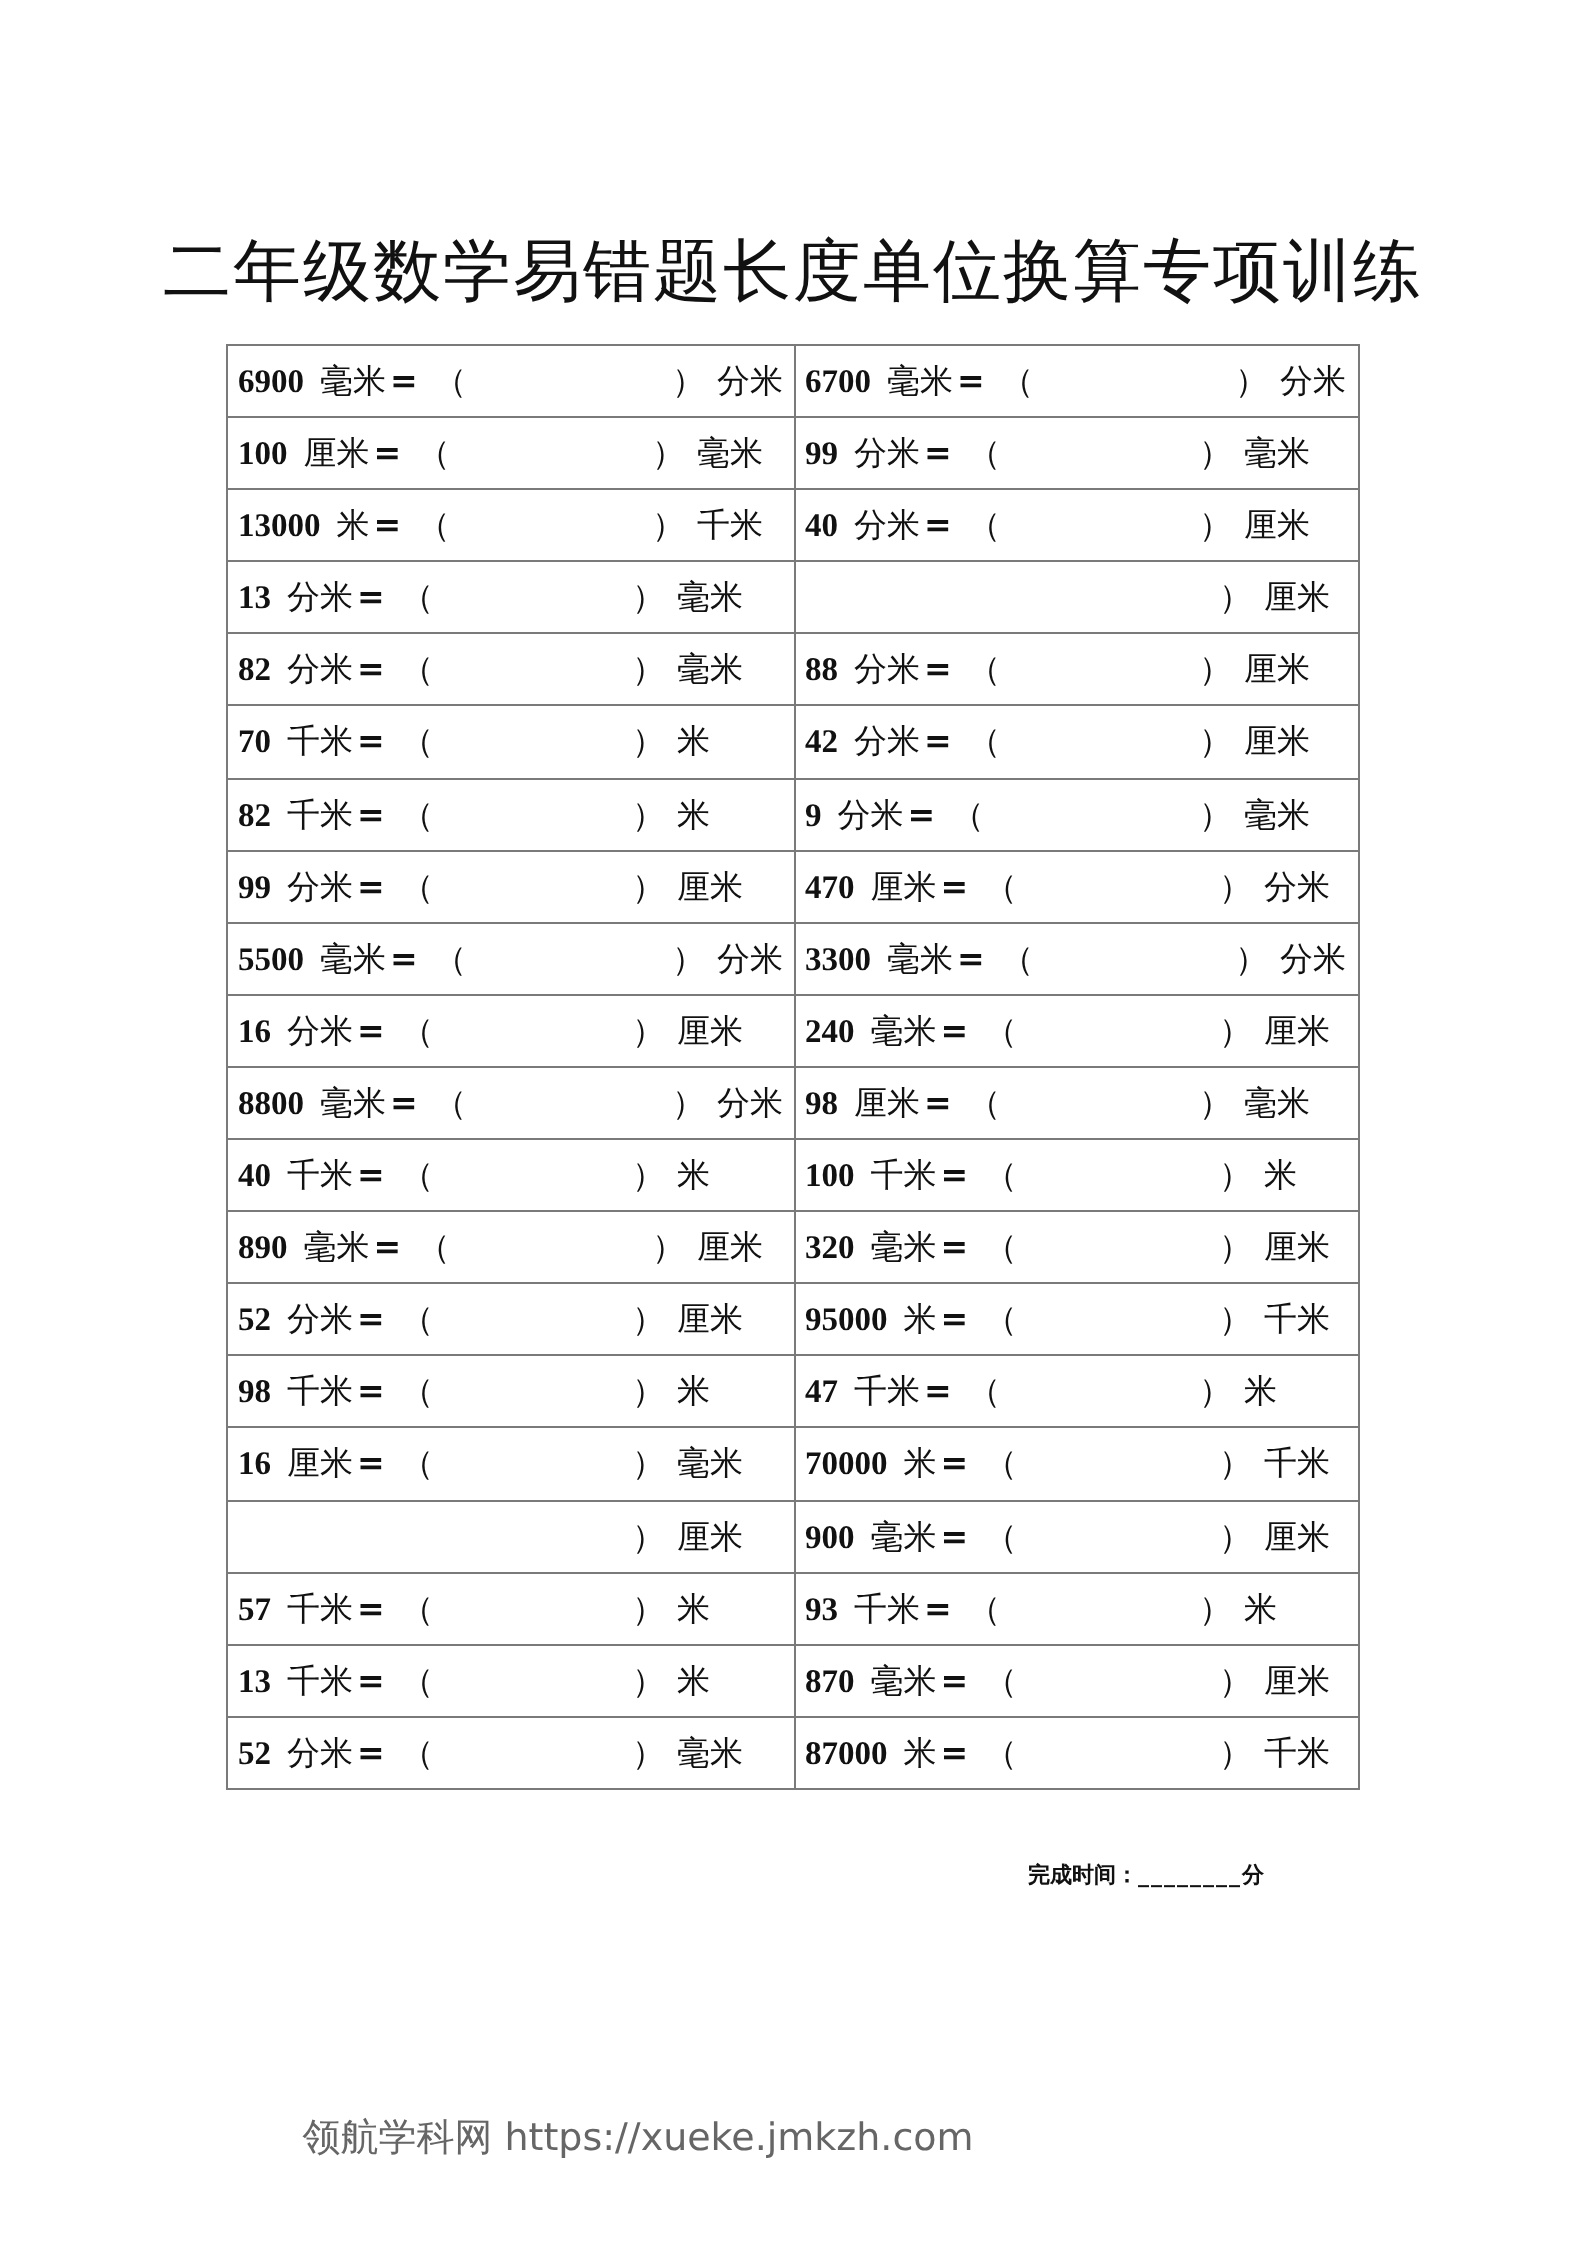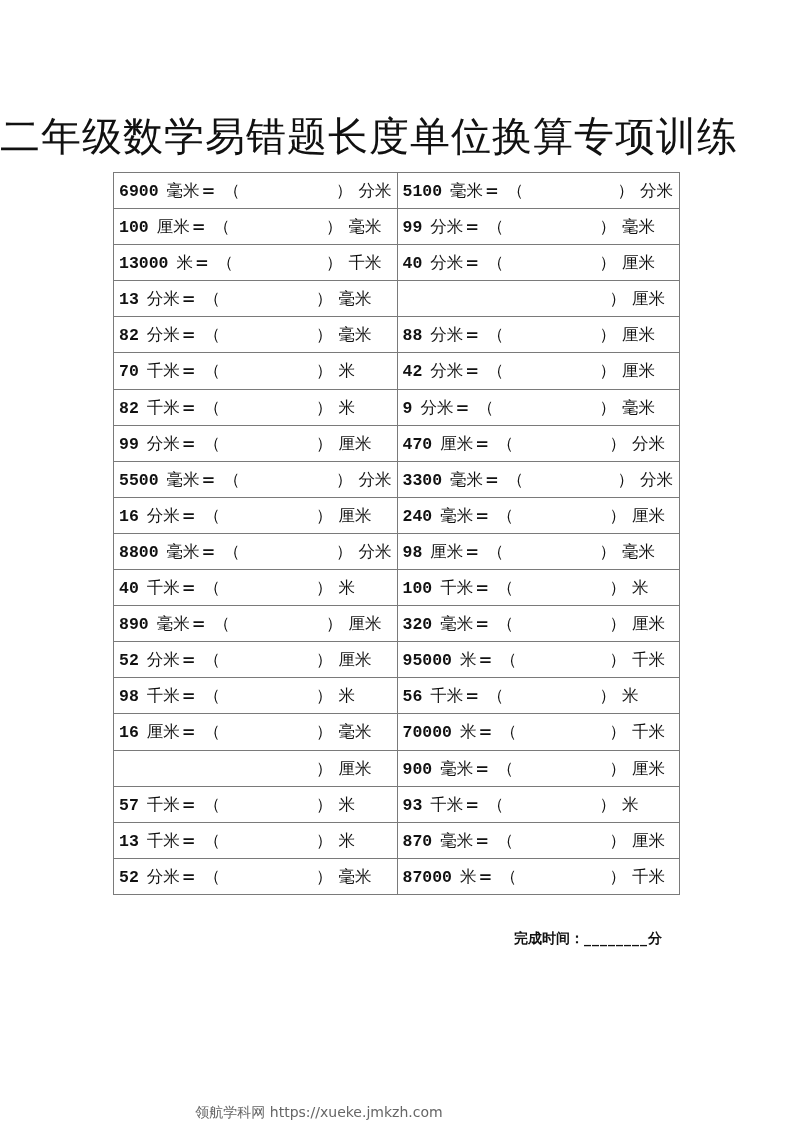--- a/index.html
+++ b/index.html
@@ -13,23 +13,23 @@
       position: relative;
       overflow: hidden;
       font-family: "DejaVu Sans", "Liberation Sans", sans-serif;
       color: #111111;
     }
     .title {
       position: absolute;
       left: 0;
       top: 114px;
       width: 793px;
-      text-align: left;
+      text-align: center;
       font-family: "DejaVu Serif", "Liberation Serif", serif;
-      font-size: 40px;
+      font-size: 34px;
       letter-spacing: 1px;
       color: #111111;
       line-height: 44px;
     }
     .table {
       position: absolute;
       left: 113px;
       top: 172px;
       width: 567px;
       border-top: 1px solid #7a7a7a;
@@ -52,66 +52,66 @@
       line-height: 35px;
       white-space: nowrap;
     }
     .cell.left { width: 284px; }
     .cell.right { width: 283px; }
     .q {
       position: absolute;
       left: 5px;
       top: 0;
     }
-    .num { font-family: Liberation Mono, monospace; margin-top: 28px; }
+    .num { font-family: Liberation Serif, serif; margin-top: 28px; }
     .unit-from { margin-left: 8px; font-weight: normal; }
     .eq { margin-left: 2px; }
     .lparen { margin-left: 8px; font-weight: normal; }
     .ans {
       position: absolute;
       top: 0;
       font-weight: normal;
     }
     .ans .rparen { margin-right: 6px; }
     .footer-time {
       position: absolute;
       left: 514px;
       top: 930px;
-      font-size: 14px;
+      font-size: 11px;
       font-weight: bold;
       color: #111111;
     }
     .footer-time .blank {
       letter-spacing: 1px;
       font-weight: bold;
     }
     .watermark {
       position: absolute;
       left: 0;
-      top: 1104px;
+      top: 1056px;
       width: 638px;
       text-align: center;
-      font-size: 14px;
+      font-size: 19px;
       color: #666666;
       font-family: "DejaVu Sans", "Liberation Sans", sans-serif;
     }
   </style>
 </head>
 <body>
 
 <div class="title">二年级数学易错题长度单位换算专项训练</div>
 
 <div class="table" id="exercise-table">
     <div class="row">
       <div class="cell left">
         <span class="q"><span class="num">6900</span><span class="unit-from">毫米</span><span class="eq">=</span><span class="lparen">（</span></span>
         <span class="ans" style="left: 222px;"><span class="rparen">）</span><span>分米</span></span>
       </div>
       <div class="cell right">
-        <span class="q"><span class="num">5100</span><span class="unit-from">毫米</span><span class="eq">=</span><span class="lparen">（</span></span>
+        <span class="q"><span class="num">6700</span><span class="unit-from">毫米</span><span class="eq">=</span><span class="lparen">（</span></span>
         <span class="ans" style="left: 220px;"><span class="rparen">）</span><span>分米</span></span>
       </div>
     </div>
     <div class="row">
       <div class="cell left">
         <span class="q"><span class="num">100</span><span class="unit-from">厘米</span><span class="eq">=</span><span class="lparen">（</span></span>
         <span class="ans" style="left: 212px;"><span class="rparen">）</span><span>毫米</span></span>
       </div>
       <div class="cell right">
         <span class="q"><span class="num">99</span><span class="unit-from">分米</span><span class="eq">=</span><span class="lparen">（</span></span>
@@ -236,21 +236,21 @@
         <span class="q"><span class="num">95000</span><span class="unit-from">米</span><span class="eq">=</span><span class="lparen">（</span></span>
         <span class="ans" style="left: 212px;"><span class="rparen">）</span><span>千米</span></span>
       </div>
     </div>
     <div class="row">
       <div class="cell left">
         <span class="q"><span class="num">98</span><span class="unit-from">千米</span><span class="eq">=</span><span class="lparen">（</span></span>
         <span class="ans" style="left: 202px;"><span class="rparen">）</span><span>米</span></span>
       </div>
       <div class="cell right">
-        <span class="q"><span class="num">56</span><span class="unit-from">千米</span><span class="eq">=</span><span class="lparen">（</span></span>
+        <span class="q"><span class="num">47</span><span class="unit-from">千米</span><span class="eq">=</span><span class="lparen">（</span></span>
         <span class="ans" style="left: 202px;"><span class="rparen">）</span><span>米</span></span>
       </div>
     </div>
     <div class="row">
       <div class="cell left">
         <span class="q"><span class="num">16</span><span class="unit-from">厘米</span><span class="eq">=</span><span class="lparen">（</span></span>
         <span class="ans" style="left: 202px;"><span class="rparen">）</span><span>毫米</span></span>
       </div>
       <div class="cell right">
         <span class="q"><span class="num">70000</span><span class="unit-from">米</span><span class="eq">=</span><span class="lparen">（</span></span>

